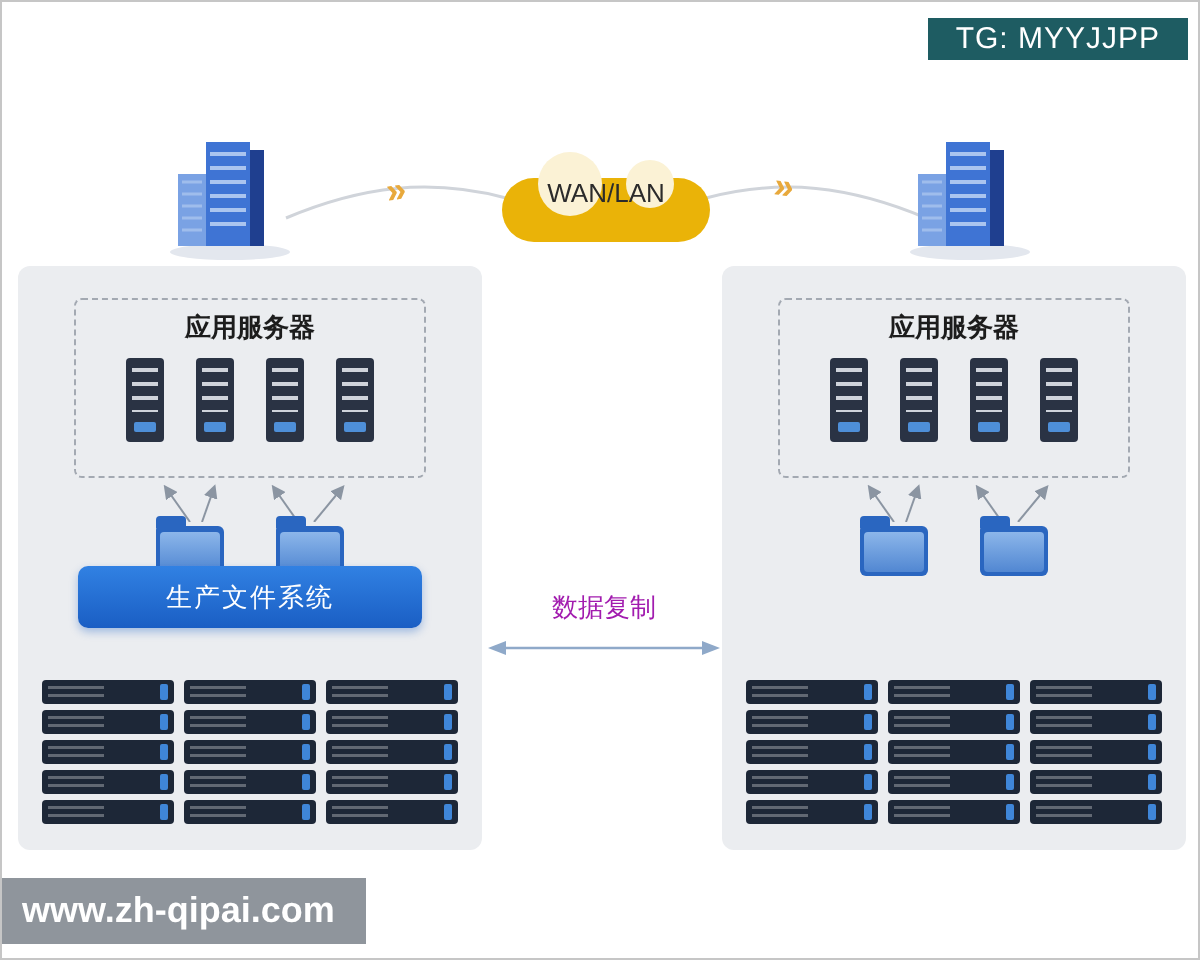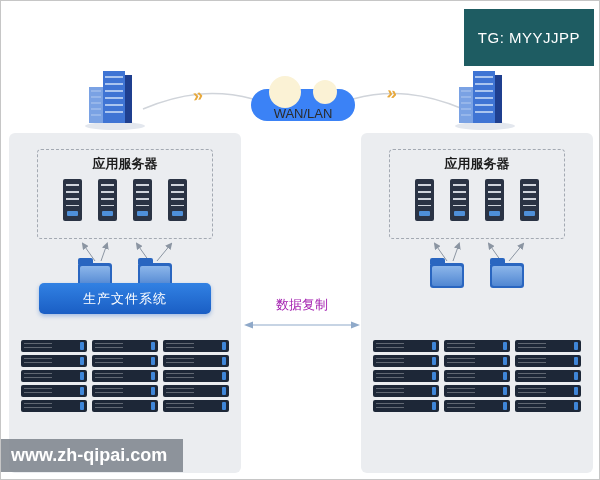--- a/index.html
+++ b/index.html
@@ -1,42 +1,42 @@
 <!DOCTYPE html>
 <html><head>
 <meta charset="utf-8">
 <style>
   *{margin:0;padding:0;box-sizing:border-box}
   body{background:#fff;font-family:"Liberation Sans","DejaVu Sans",sans-serif}
   .canvas{position:relative;width:600px;height:480px;background:#fff;border:1px solid #c6c6c6;overflow:hidden}
 
   
-  .badge{position:absolute;top:8px;right:5px;background:#1e5c62;color:#fff;font-size:15px;padding:20px 14px;letter-spacing:.5px}
+  .badge{position:absolute;top:8px;right:5px;background:#1e5c62;color:#fff;font-size:15px;padding:2px 14px;letter-spacing:.5px}
 
   
   .connectors{position:absolute;left:0;top:0;pointer-events:none}
 
   
   .building{position:absolute;width:76px;height:64px}
   .b-left{left:78px;top:66px}
   .b-right{left:448px;top:66px}
 
   
   .chev{position:absolute;color:#e8a93c;font-size:18px;font-weight:bold}
   .chev-left{left:192px;top:84px;transform:rotate(-8deg)}
   .chev-right{left:386px;top:82px;transform:rotate(8deg)}
 
   
-  .cloud{position:absolute;left:250px;top:88px;width:104px;height:32px;background:#3b82f6;border-radius:16px;display:flex;align-items:flex-end;justify-content:center}
+  .cloud{position:absolute;left:250px;top:88px;width:104px;height:32px;background:#eab308;border-radius:16px;display:flex;align-items:flex-start;justify-content:center}
   .cloud::before{content:"";position:absolute;top:-13px;left:18px;width:32px;height:32px;background:#fbf2d5;border-radius:50%}
   .cloud::after{content:"";position:absolute;top:-9px;right:18px;width:24px;height:24px;background:#fbf2d5;border-radius:50%}
   .cloud span{position:relative;z-index:1;font-size:13px;color:#2b2b2b}
 
   
-  .panel{position:absolute;top:132px;width:232px;height:340px;background:#ebedf0;border-radius:6px}
+  .panel{position:absolute;top:132px;width:232px;height:292px;background:#ebedf0;border-radius:6px}
   .p-left{left:8px}
   .p-right{left:360px}
 
   .appbox{position:absolute;left:28px;top:16px;width:176px;height:90px;border:1px dashed #a3a9b2;border-radius:4px;text-align:center}
   .appbox-title{font-size:13px;font-weight:bold;color:#1c1c1c;margin-top:5px}
   .servers{display:flex;justify-content:center;gap:16px;margin-top:6px}
   .server{width:19px;height:42px;background:#2a3344;border-radius:2px;position:relative}
   .server::before{content:"";position:absolute;left:3px;right:3px;top:5px;height:22px;background:repeating-linear-gradient(180deg,rgba(236,240,246,.85) 0 2px,transparent 2px 7px)}
   .server::after{content:"";position:absolute;left:4px;right:4px;bottom:5px;height:5px;background:#4e8fd8;border-radius:1px}
 

